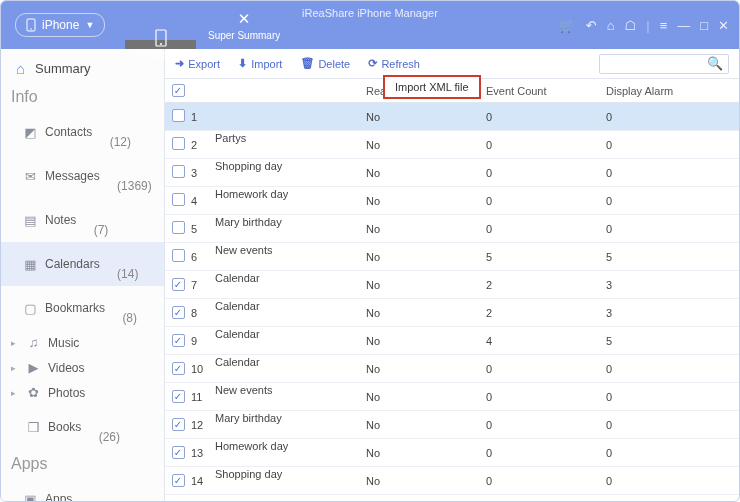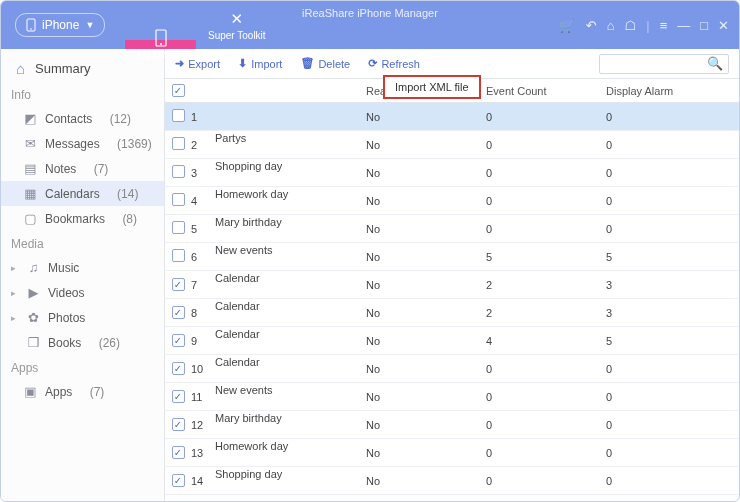--- a/index.html
+++ b/index.html
@@ -3,33 +3,33 @@
 <meta charset="utf-8">
 <style>
 * { margin: 0; padding: 0; box-sizing: border-box; font-family: "Segoe UI", Arial, sans-serif; }
 body { background: #fff; width: 740px; height: 502px; overflow: hidden; border: 1px solid #c4cfea; border-radius: 6px; }
 
 
 .titlebar { background: #7b97e8; height: 48px; display: flex; align-items: center; color: #fff; font-size: 12px; position: relative; }
 .device-pill { margin-left: 14px; padding: 4px 10px; border: 1px solid rgba(255,255,255,0.6); border-radius: 11px; display: flex; align-items: center; gap: 6px; font-size: 12px; }
 .tabs { display: flex; margin-left: 20px; height: 100%; }
 .tab { display: flex; flex-direction: column; align-items: center; justify-content: center; padding: 0 12px; font-size: 10px; gap: 2px; }
-.tab.active { background: #ec4899; margin-top: 39px; }
+.tab.active { background: #737373; margin-top: 39px; }
 .app-title { position: absolute; left: 50%; transform: translateX(-50%); top: 6px; font-size: 11px; color: #e9eefc; }
 .win-controls { margin-left: auto; margin-right: 10px; display: flex; gap: 10px; color: #e9eefc; font-size: 13px; align-items: center; }
 .win-controls span { cursor: default; }
 
 .main { display: flex; height: calc(502px - 48px); }
 .sidebar { width: 164px; background: #fcfcfd; border-right: 1px solid #e1e5ee; padding-top: 6px; font-size: 12px; color: #555; }
-.section-label { font-size: 12px; color: #999; padding: 6px 10px 4px; }
+.section-label { font-size: 16px; color: #999; padding: 6px 10px 4px; }
 .side-item { display: flex; align-items: center; gap: 7px; padding: 5px 10px 5px 22px; color: #5a5a5a; cursor: default; }
 .side-item.summary { padding-left: 12px; font-size: 13px; color: #4a4a4a; }
 .side-item.summary .ico { color: #6b88e0; font-size: 15px; }
 .side-item.active { background: #e6ecfa; }
-.count { color: #888; }
+.count { color: #888; margin-top: 20px; }
 .side-item .ico { width: 15px; text-align:center; color:#8a8f9c; font-size:13px; }
 .side-item .arrow { width:8px; color:#aaa; font-size:9px; margin-left:-12px; }
 
 .content { flex: 1; display: flex; flex-direction: column; }
 .toolbar { height: 30px; border-bottom: 1px solid #e1e5ee; display: flex; align-items: center; gap: 18px; padding: 0 10px; font-size: 11px; color: #4e6bcd; position: relative; }
 .tool { display: flex; align-items: center; gap: 4px; }
 .tool .t-ico { font-weight:bold; }
 .search { margin-left: auto; width: 130px; height: 20px; border: 1px solid #cfd6e8; border-radius: 2px; display:flex; align-items:center; justify-content:flex-end; padding-right:4px; color:#9aa6c4; font-size:13px; }
 .import-popup { position:absolute; top:26px; left:218px; background:#fff; border:2px solid #cc3b2e; padding:4px 10px; font-size:11px; color:#333; z-index:5; }
 
@@ -68,21 +68,21 @@
       <span>
           <svg width="12" height="18" viewBox="0 0 12 18">
             <rect x="1" y="1" width="10" height="16" rx="1" fill="none" stroke="#fff" stroke-width="1.2"></rect>
             <circle cx="6" cy="15" r="1" fill="#fff"></circle>
           </svg>
         </span>
       <span>My Device</span>
     </div>
     <div class="tab">
       <span style="font-size:15px;">✕</span>
-      <span>Super Toolkit</span>
+      <span>Super Summary</span>
     </div>
   </div>
   <div class="app-title">iReaShare iPhone Manager</div>
   <div class="win-controls">
     <span>🛒</span>
     <span>↶</span>
     <span>⌂</span>
     <span>☖</span>
     <span style="opacity:.5">|</span>
     <span>≡</span>
@@ -98,21 +98,20 @@
       <span class="ico">⌂</span>
       <span>Summary</span>
     </div>
     <div class="section-label">Info</div>
     <div class="side-item"><span class="ico">◩</span><span>Contacts</span>&nbsp;<span class="count">(12)</span></div>
     <div class="side-item"><span class="ico">✉</span><span>Messages</span>&nbsp;<span class="count">(1369)</span></div>
     <div class="side-item"><span class="ico">▤</span><span>Notes</span>&nbsp;<span class="count">(7)</span></div>
     <div class="side-item active"><span class="ico">▦</span><span>Calendars</span>&nbsp;<span class="count">(14)</span></div>
     <div class="side-item"><span class="ico">▢</span><span>Bookmarks</span>&nbsp;<span class="count">(8)</span></div>
 
-    <div class="section-label">Media</div>
     <div class="side-item">
         <span class="arrow">▸</span>
         <span class="ico">♫</span>
         <span>Music</span>
       </div>
     <div class="side-item">
         <span class="arrow">▸</span>
         <span class="ico">▶</span>
         <span>Videos</span>
       </div>

